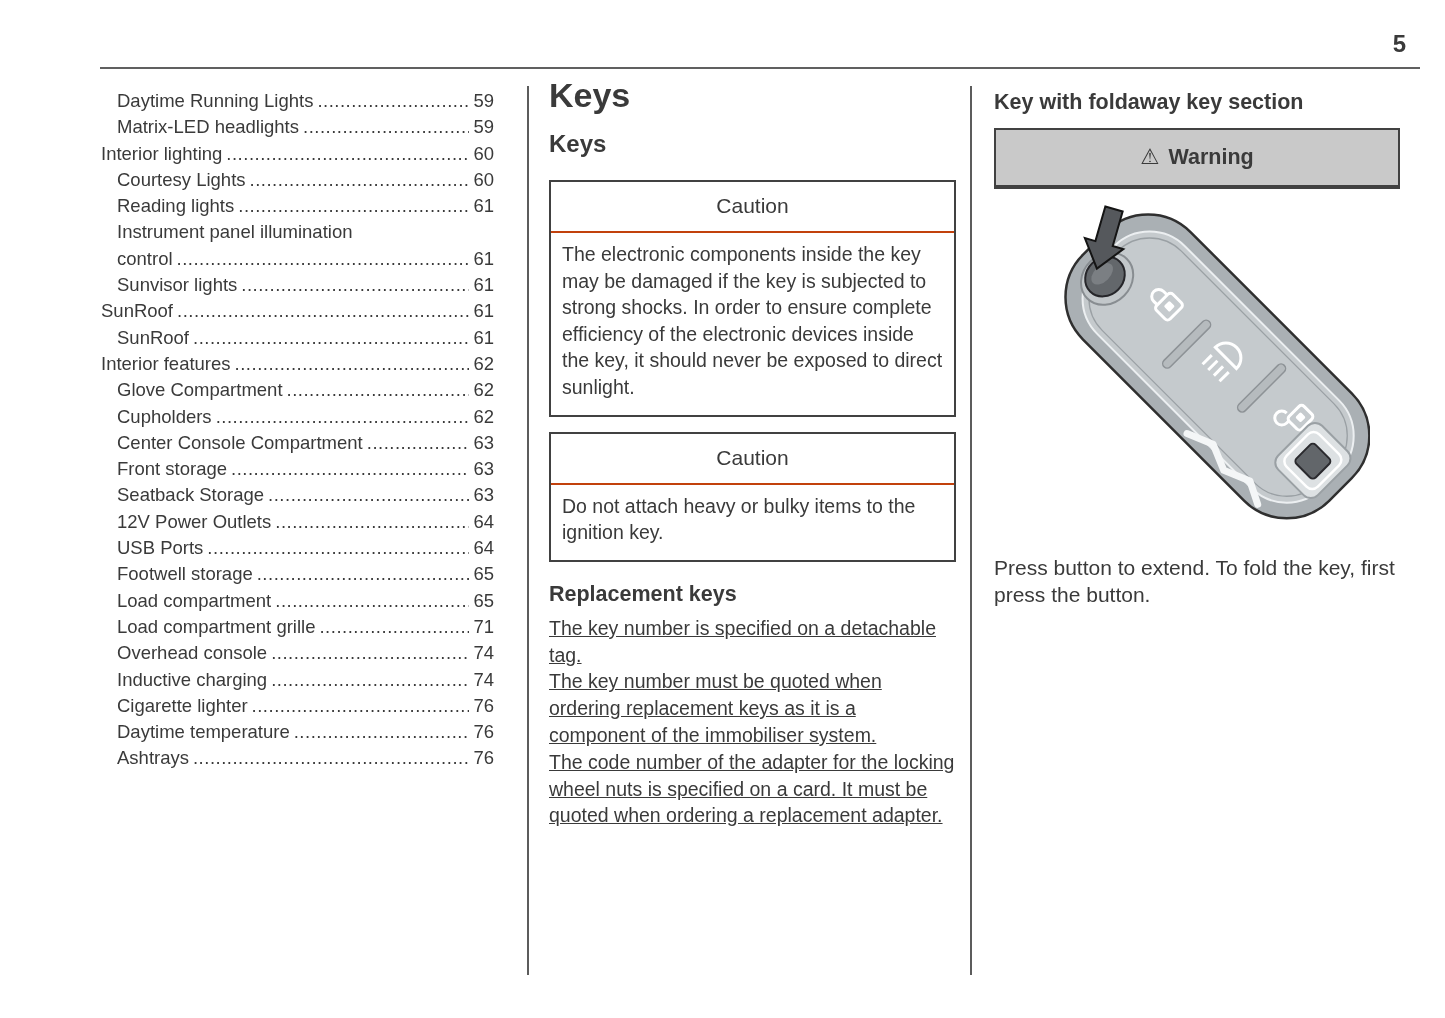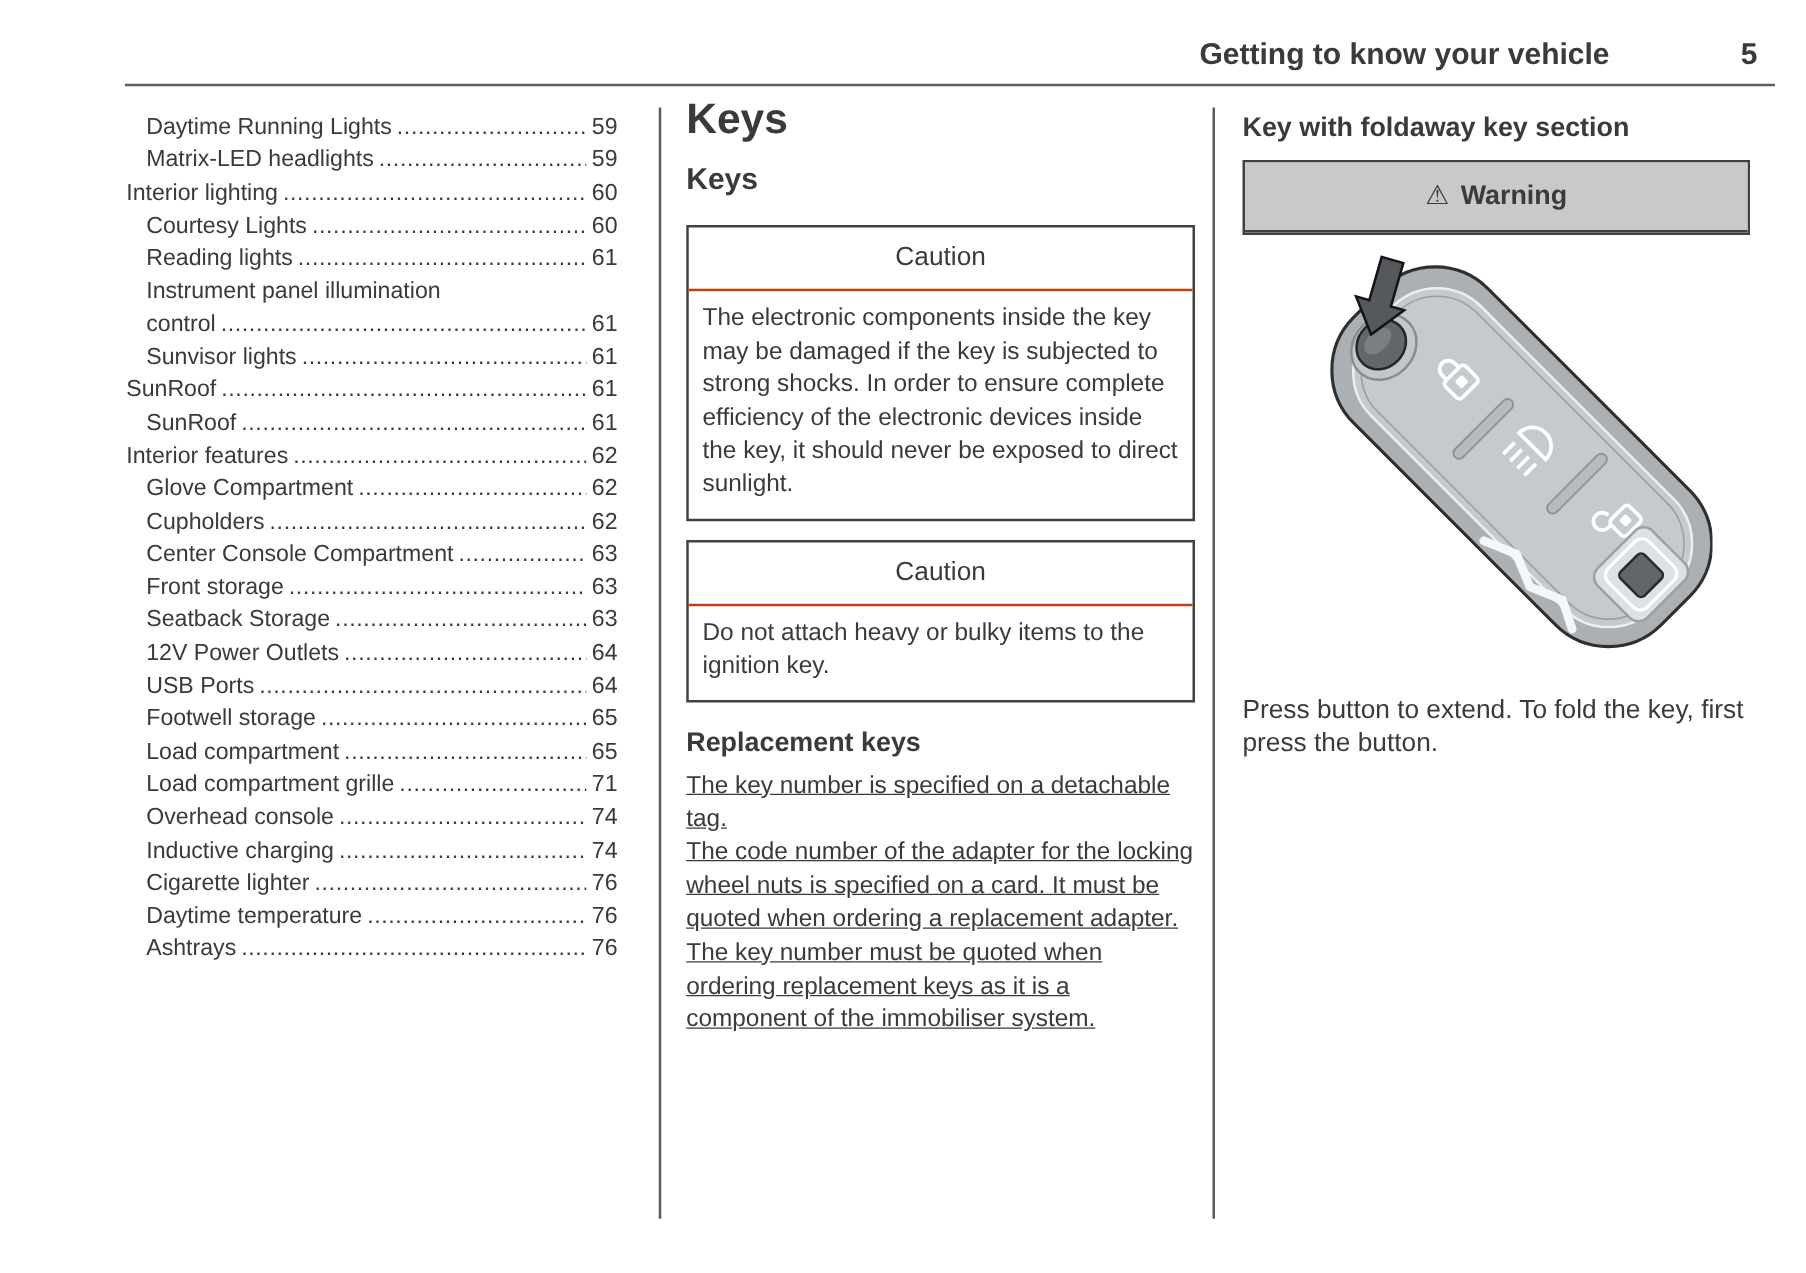--- a/index.html
+++ b/index.html
@@ -56,21 +56,20 @@
   .warning-body { font-size:19.5px; line-height:26.8px; padding:9px 11px 13px 11px; }
   .illustration { margin:16px 0 12px 46px; width:330px; height:330px; }
   .caption { font-size:21px; line-height:26.8px; margin-top:4px; }
 </style>
 </head>
 <body>
 
 <div class="page">
 
   <div class="header">
-    <span class="header-title">Getting to know your vehicle</span>
     <span class="header-page">5</span>
   </div>
 
   <div class="v-divider d1"></div>
   <div class="v-divider d2"></div>
 
   <div class="col-left">
     <div class="toc-row l1">
         <span class="toc-label">Daytime Running Lights</span>
         <span class="toc-leader"></span>
@@ -210,22 +209,22 @@
       <div class="note-body">The electronic components inside the key may be damaged if the key is subjected to strong shocks. In order to ensure complete efficiency of the electronic devices inside the key, it should never be exposed to direct sunlight.</div>
     </div>
 
     <div class="note-box">
       <div class="note-title">Caution</div>
       <div class="note-body">Do not attach heavy or bulky items to the ignition key.</div>
     </div>
 
     <div class="h3">Replacement keys</div>
     <p class="para">The key number is specified on a detachable tag.</p>
+    <p class="para">The key number must be quoted when ordering replacement keys as it is a component of the immobiliser system.</p>
     <p class="para">The code number of the adapter for the locking wheel nuts is specified on a card. It must be quoted when ordering a replacement adapter.</p>
-    <p class="para">The key number must be quoted when ordering replacement keys as it is a component of the immobiliser system.</p>
   </div>
 
   <div class="col-right">
     <div class="h3" style="margin-top:0;">Key with foldaway key section</div>
 
     <div class="warning-box">
       <div class="warning-title">
         <span class="warn-glyph">⚠</span><span>Warning</span>
       </div>
     </div>

